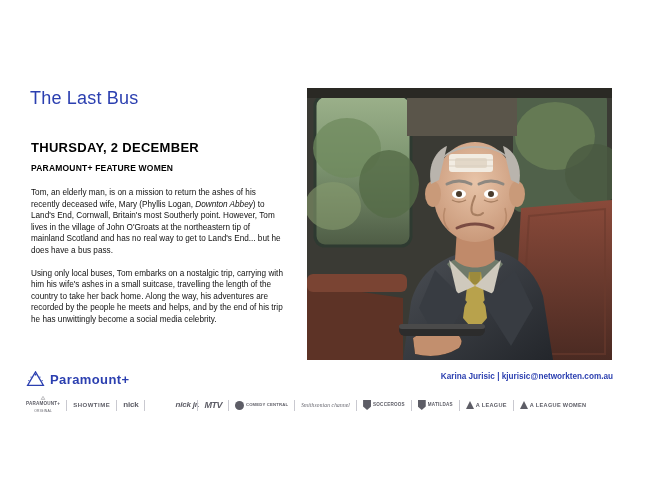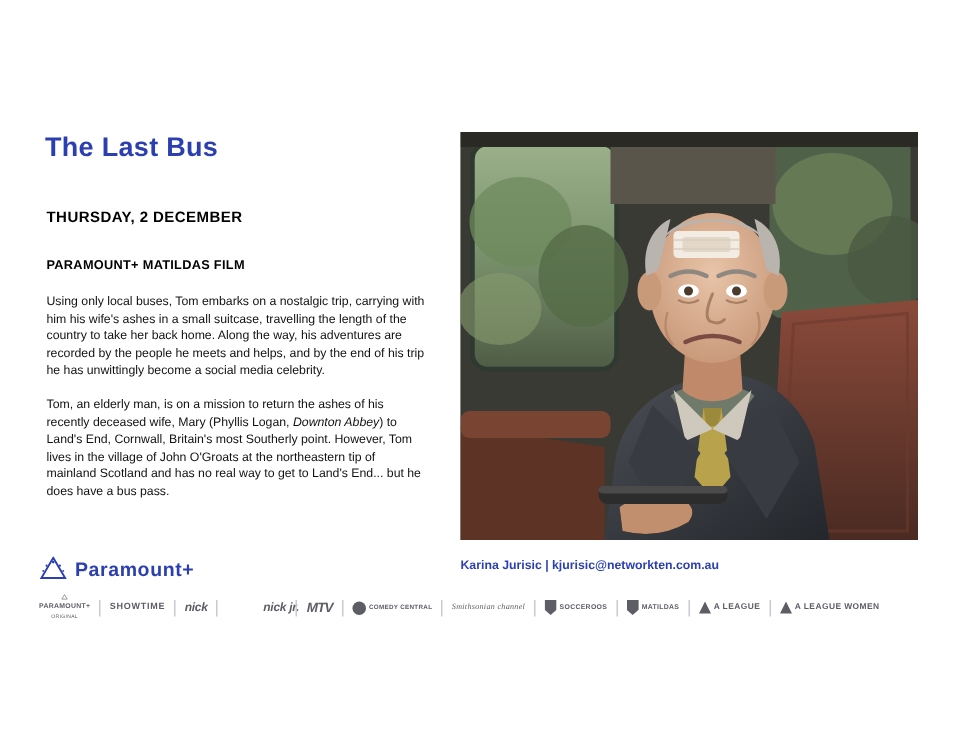--- a/index.html
+++ b/index.html
@@ -20,37 +20,37 @@
     width: 646px;
     height: 500px;
     background: #ffffff;
   }
   
   .title {
     position: absolute;
     left: 30px;
     top: 88px;
     font-size: 18px;
-    font-weight: bold;
+    font-weight: normal;
     color: #2b3fb0;
     letter-spacing: 0.2px;
   }
   
   .left-col {
     position: absolute;
     left: 31px;
     top: 140px;
     width: 252px;
   }
   .date-line {
-    font-size: 10px;
+    font-size: 13px;
     font-weight: bold;
     color: #000000;
     letter-spacing: 0.3px;
-    margin-bottom: 20px;
+    margin-bottom: 8px;
   }
   .channel-line {
     font-size: 8.5px;
     font-weight: bold;
     color: #000000;
     letter-spacing: 0.2px;
     margin-bottom: 14px;
   }
   .para {
     font-size: 8.2px;
@@ -72,21 +72,21 @@
     overflow: hidden;
     background: #2b2a23;
   }
   .photo svg { display: block; }
   
   .contact {
     position: absolute;
     left: 307px;
     top: 372px;
     width: 306px;
-    text-align: left;
+    text-align: right;
     font-size: 8.2px;
     font-weight: bold;
     color: #2b3fb0;
   }
   
   .pplus {
     position: absolute;
     left: 26px;
     top: 371px;
     display: flex;
@@ -130,21 +130,21 @@
   .sep {
     width: 1px;
     height: 11px;
     background: #c9c9d0;
     margin: 0 6px;
     flex: none;
   }
   .b-paramount { flex-direction: column; gap: 1px; }
   .b-paramount .mini-mtn { width: 8px; height: 7px; }
   .b-showtime .brand-label { font-size: 6px; letter-spacing: 0.5px; }
-  .b-nick .brand-label { font-size: 8px; letter-spacing: -0.2px; font-style: italic; }
+  .b-nick .brand-label { font-size: 8px; letter-spacing: -0.2px; }
   .b-nickjr .brand-label { font-size: 8px; letter-spacing: -0.2px; font-style: italic; padding-left: 32px; }
   .b-mtv .brand-label { font-size: 9px; font-weight: bold; letter-spacing: -0.5px; font-style: italic; }
   .b-comedy .brand-label { font-size: 4.2px; }
   .b-smith .brand-label { font-size: 5.4px; font-family: "Liberation Serif", serif; font-weight: normal; font-style: italic; }
   .b-socceroos .brand-label { font-size: 4.6px; }
   .b-matildas .brand-label { font-size: 4.6px; }
   .b-aleague .brand-label { font-size: 5.6px; letter-spacing: 0.3px; }
   .b-aleaguew .brand-label { font-size: 5.6px; letter-spacing: 0.3px; }
   .circ {
     width: 9px; height: 9px;
@@ -171,23 +171,23 @@
 </style>
 </head>
 <body>
 
 <div class="slide">
 
   <div class="title">The Last Bus</div>
 
   <div class="left-col">
     <div class="date-line">THURSDAY, 2 DECEMBER</div>
-    <div class="channel-line">PARAMOUNT+ MATILDAS FILM</div>
+    <div class="channel-line">PARAMOUNT+ FEATURE WOMEN</div>
+    <p class="para">Tom, an elderly man, is on a mission to return the ashes of his recently deceased wife, Mary (Phyllis Logan, <em>Downton Abbey</em>) to Land's End, Cornwall, Britain's most Southerly point. However, Tom lives in the village of John O'Groats at the northeastern tip of mainland Scotland and has no real way to get to Land's End... but he does have a bus pass.</p>
     <p class="para">Using only local buses, Tom embarks on a nostalgic trip, carrying with him his wife's ashes in a small suitcase, travelling the length of the country to take her back home. Along the way, his adventures are recorded by the people he meets and helps, and by the end of his trip he has unwittingly become a social media celebrity.</p>
-    <p class="para">Tom, an elderly man, is on a mission to return the ashes of his recently deceased wife, Mary (Phyllis Logan, <em>Downton Abbey</em>) to Land's End, Cornwall, Britain's most Southerly point. However, Tom lives in the village of John O'Groats at the northeastern tip of mainland Scotland and has no real way to get to Land's End... but he does have a bus pass.</p>
   </div>
 
   <div class="photo">
     <svg width="305" height="272" viewBox="0 0 305 272" xmlns="http://www.w3.org/2000/svg">
       <defs>
         <linearGradient id="winGrad" x1="0" y1="0" x2="0" y2="1">
           <stop offset="0%" stop-color="#9bb08a"></stop>
           <stop offset="45%" stop-color="#7d9570"></stop>
           <stop offset="100%" stop-color="#4e5c45"></stop>
         </linearGradient>

